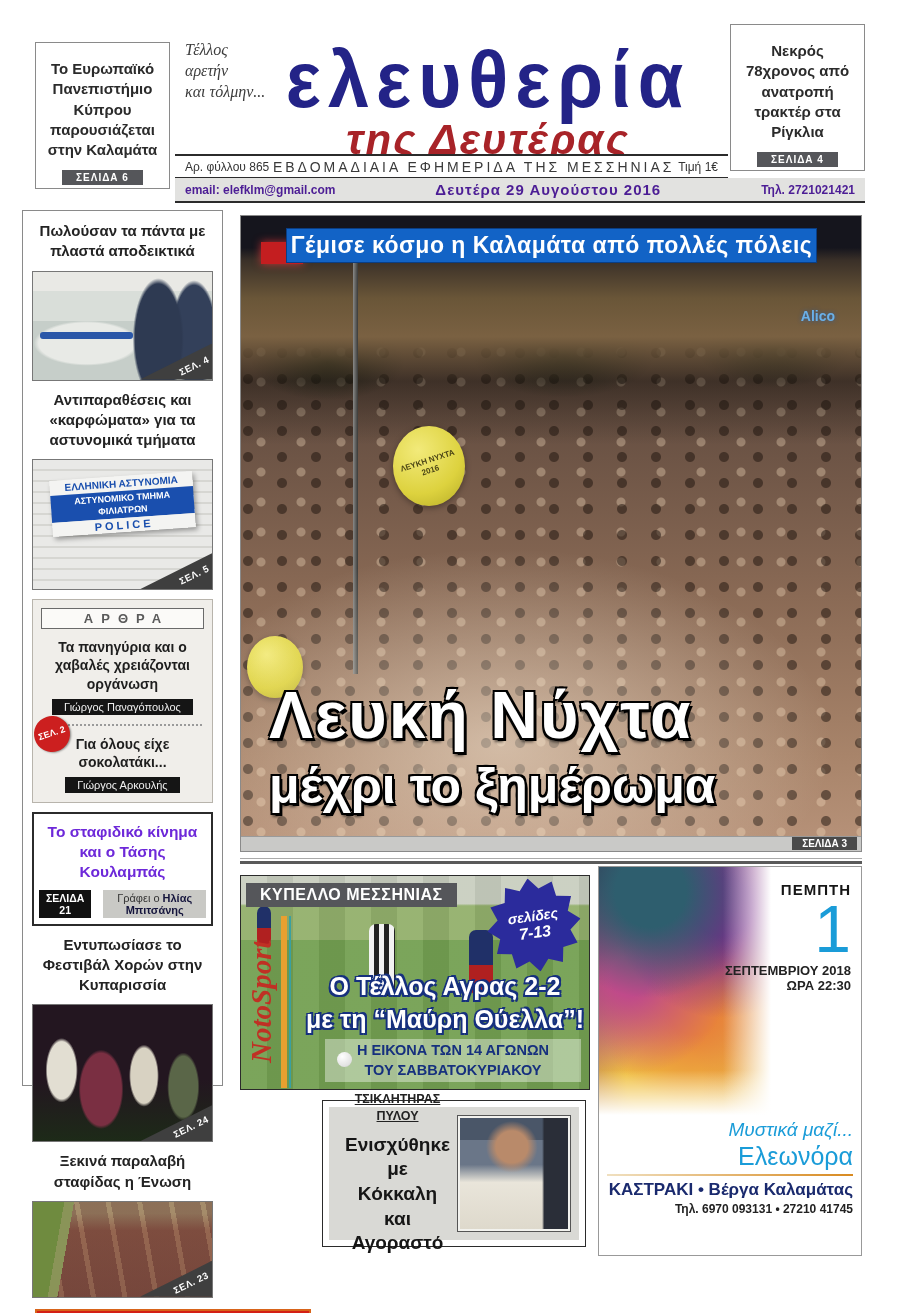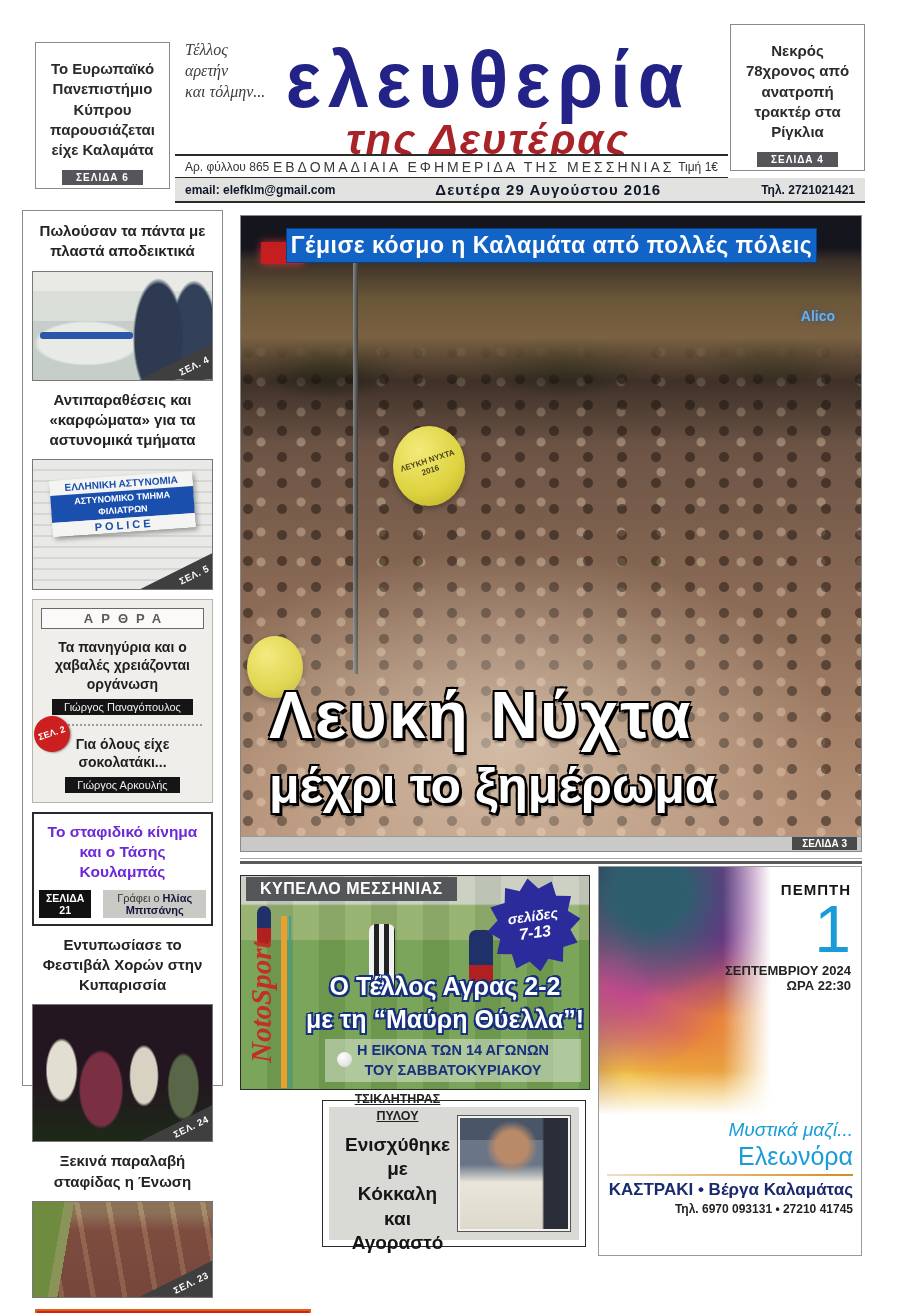--- a/index.html
+++ b/index.html
@@ -11,21 +11,21 @@
   .side-box { border:1px solid #8a8a8a; text-align:center; padding:16px 7px 8px; background:#fff; }
   .side-box .t { font-weight:bold; font-size:15px; line-height:1.35; color:#2b2b2b; }
   .badge-gray { display:inline-block; background:#55565a; color:#fff; font-size:10px; font-weight:bold; padding:2px 14px; margin-top:10px; letter-spacing:1px; }
 
   
   .motto { font-family:"Liberation Serif", serif; font-style:italic; font-size:16px; color:#3c3c3c; line-height:1.3; }
   .mast-title { color:#232387; font-weight:bold; font-size:74px; letter-spacing:7px; line-height:1; text-align:center; transform:scaleY(1.08); transform-origin:top; white-space:nowrap; }
   .mast-sub { color:#a82328; font-weight:bold; font-style:italic; font-size:42px; letter-spacing:2px; text-align:center; }
   .meta1 { border-top:2px solid #2b2b2b; border-bottom:1px solid #2b2b2b; display:flex; align-items:center; justify-content:space-between; padding:0 10px; font-size:12px; color:#333; background:#fff; }
   .meta1 .strap { letter-spacing:3px; font-size:14px; color:#3a3a3a; }
-  .meta2 { border-bottom:2px solid #2b2b2b; display:flex; align-items:center; justify-content:space-between; padding:0 10px; background:#e2e2e0; font-size:12px; font-weight:bold; color:#0f172a; }
+  .meta2 { border-bottom:2px solid #2b2b2b; display:flex; align-items:center; justify-content:space-between; padding:0 10px; background:#e2e2e0; font-size:12px; font-weight:bold; color:#4c1d95; }
   .meta2 .date { font-size:15px; letter-spacing:1px; }
 
   
   .sidebar { border:1px solid #8a8a8a; padding:10px 9px; display:flex; flex-direction:column; gap:9px; background:#fff; }
   .sb-title { font-size:15px; font-weight:bold; text-align:center; line-height:1.35; color:#232323; }
   .sb-photo { position:relative; border:1px solid #777; overflow:hidden; flex:none; }
   .corner-badge { position:absolute; right:0; bottom:0; width:72px; height:36px; clip-path:polygon(100% 0,100% 100%,0 100%); background:#3f3f3f; }
   .corner-badge span { position:absolute; right:2px; bottom:9px; transform:rotate(-26deg); color:#fff; font-size:9.5px; font-weight:bold; letter-spacing:.5px; }
 
   .ph-police { background:
@@ -90,21 +90,21 @@
   .redsign { position:absolute; left:20px; top:26px; width:42px; height:22px; background:#c41e20; box-shadow:0 0 8px rgba(255,60,60,.7); }
   .alico { position:absolute; right:26px; top:92px; color:#6ab0e8; font-weight:bold; font-size:14px; text-shadow:0 0 4px rgba(40,90,160,.9); }
 
   .rule { border-top:1px solid #aaa; border-bottom:3px solid #5a5a5a; height:6px; }
 
   
   .sport { border:1.5px solid #2b2b2b; position:relative; overflow:hidden;
     background-image:
       repeating-linear-gradient(90deg, rgba(255,255,255,.05) 0 26px, rgba(0,0,0,.06) 26px 52px),
       linear-gradient(180deg,#c9cfc0 0 13%, #93b06c 14% 30%, #74a052 30% 100%); }
-  .sport-tab { position:absolute; left:5px; top:1px; background:#55565a; color:#fff; font-weight:bold; font-size:16px; padding:3px 14px; letter-spacing:.5px; }
+  .sport-tab { position:absolute; left:5px; top:7px; background:#55565a; color:#fff; font-weight:bold; font-size:16px; padding:3px 14px; letter-spacing:.5px; }
   .star { position:absolute; right:8px; top:2px; width:94px; height:94px; background:#2b2b9c; color:#fff;
     clip-path:polygon(100% 50%,87.7% 60.1%,93.3% 75%,77.6% 77.6%,75% 93.3%,60.1% 87.7%,50% 100%,39.9% 87.7%,25% 93.3%,22.4% 77.6%,6.7% 75%,12.3% 60.1%,0% 50%,12.3% 39.9%,6.7% 25%,22.4% 22.4%,25% 6.7%,39.9% 12.3%,50% 0%,60.1% 12.3%,75% 6.7%,77.6% 22.4%,93.3% 25%,87.7% 39.9%);
     display:flex; flex-direction:column; align-items:center; justify-content:center; font-style:italic; font-weight:bold; transform:rotate(-8deg); }
   .star .s1 { font-size:14px; } .star .s2 { font-size:16px; }
   .noto { position:absolute; left:4px; top:40px; display:flex; }
   .noto-text { writing-mode:vertical-rl; transform:rotate(180deg); font-family:"Liberation Serif", serif; font-weight:bold; font-style:italic; font-size:29px; color:#c03024; height:172px; text-align:center; }
   .noto-bar { width:6px; height:172px; background:#e8a030; margin-left:3px; }
   .noto-line { width:2px; height:172px; background:#3aa0a0; margin-left:2px; }
   .sport-h { position:absolute; left:64px; right:4px; top:94px; text-align:center; color:#fff; font-weight:bold; font-size:25px; line-height:1.3;
     text-shadow:2px 2px 0 #16307e,-1.5px -1.5px 0 #16307e,1.5px -1.5px 0 #16307e,-1.5px 1.5px 0 #16307e,2px -2px 0 #16307e,-2px 2px 0 #16307e; }
@@ -150,21 +150,21 @@
   .c-first { color:#1a9cd8; font-size:25px; margin-top:1px; }
   .c-last { color:#8cc8e8; font-size:45px; line-height:1; letter-spacing:1px; }
   .c-hr { height:2px; background:linear-gradient(90deg,#f0e0c0,#d88a20); margin:3px 0 4px; }
   .c-venue { color:#1a2a6e; font-weight:bold; font-size:17px; }
   .c-phones { color:#222; font-weight:bold; font-size:12px; margin-top:2px; }
 </style>
 </head>
 <body>
 
 <div class="side-box abs" style="left:35px;top:42px;width:135px;height:147px;">
-  <div class="t">Το Ευρωπαϊκό Πανεπιστήμιο Κύπρου παρουσιάζεται είχε Καλαμάτα</div>
+  <div class="t">Το Ευρωπαϊκό Πανεπιστήμιο Κύπρου παρουσιάζεται στην Καλαμάτα</div>
   <div class="badge-gray">ΣΕΛΙΔΑ 6</div>
 </div>
 
 <div class="motto abs" style="left:185px;top:40px;width:85px;">
   <div>Τέλλος</div>
   <div>αρετήν</div>
   <div>και τόλμην...</div>
 </div>
 
 <div class="mast-title abs" style="left:248px;top:40px;width:480px;">ελευθερία</div>
@@ -310,21 +310,21 @@
 <div class="kteo abs" style="left:35px;top:1094px;width:276px;height:169px;">
   <div class="kteo-banner">ΑΥΤΕΣ ΕΙΝΑΙ ΟΙ ΤΙΜΕΣ ΜΑΣ ΚΑΙ ΟΧΙ ΟΙ ΠΡΟΣΦΟΡΕΣ ΜΑΣ</div>
 
 </div>
 
 <div class="concert abs" style="left:598px;top:866px;width:264px;height:390px;">
   <div class="c-img"></div>
   <div class="c-date">
     <div class="c-day">ΠΕΜΠΤΗ</div>
     <div class="c-num">1</div>
-    <div class="c-month">ΣΕΠΤΕΜΒΡΙΟΥ 2024</div>
+    <div class="c-month">ΣΕΠΤΕΜΒΡΙΟΥ 2018</div>
     <div class="c-time">ΩΡΑ 22:30</div>
   </div>
   <div class="c-block">
     <div class="c-tag">Μυστικά μαζί...</div>
     <div class="c-first">Ελεωνόρα</div>
     <div class="c-hr"></div>
     <div class="c-venue">ΚΑΣΤΡΑΚΙ • Βέργα Καλαμάτας</div>
     <div class="c-phones">Τηλ. 6970 093131 • 27210 41745</div>
 
   </div>

